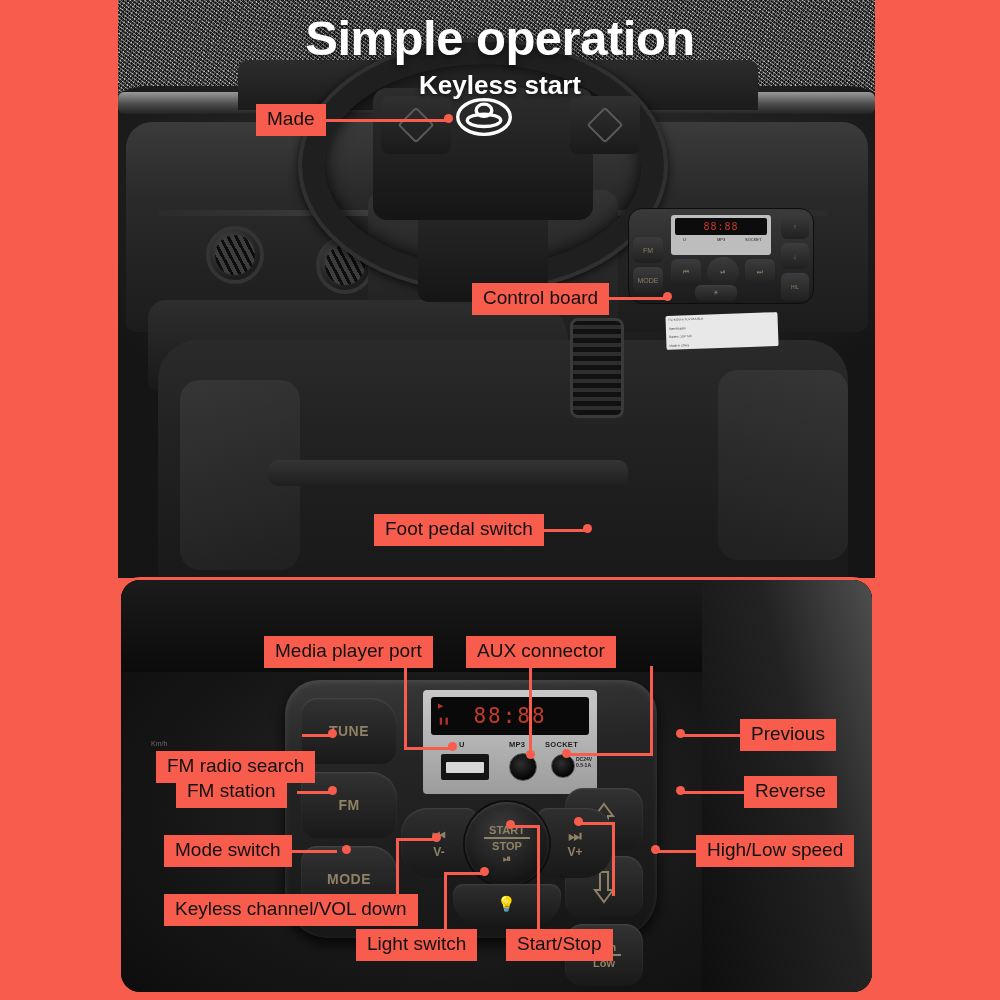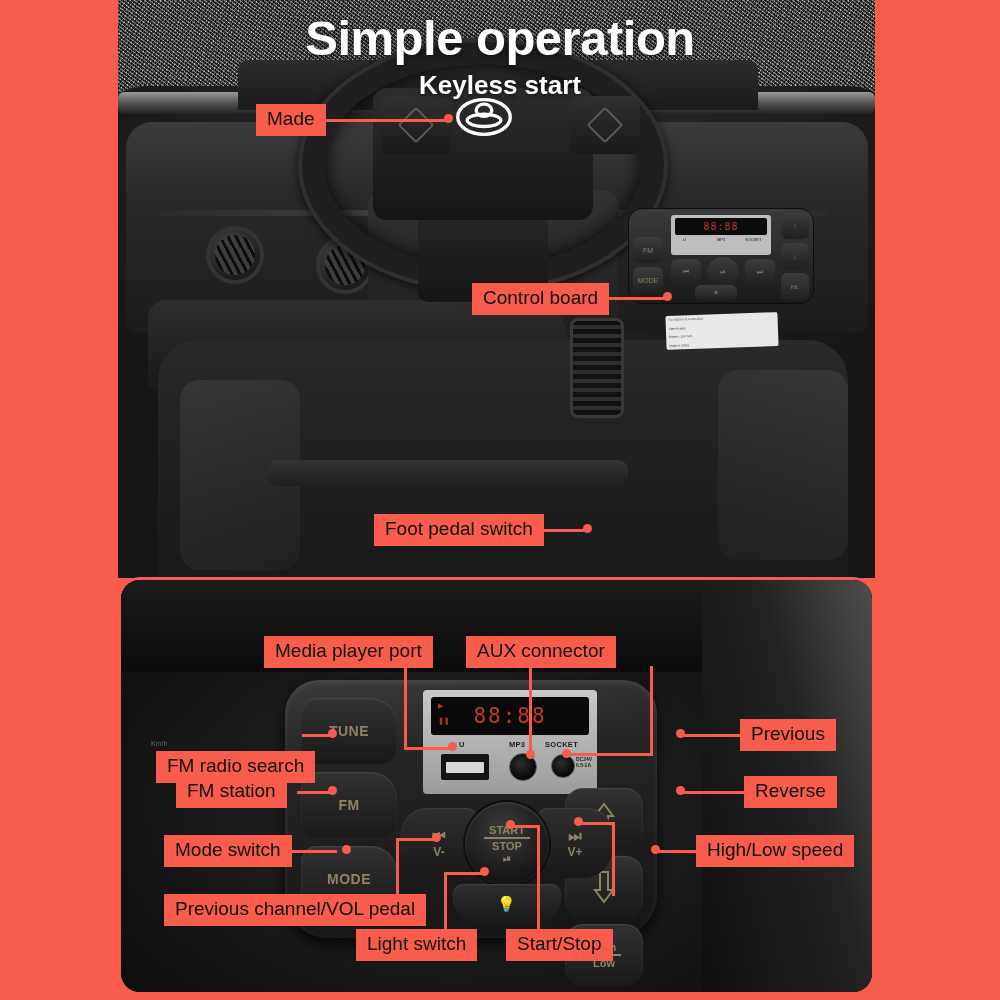--- a/index.html
+++ b/index.html
@@ -520,21 +520,21 @@
   <div class="dot" style="left:676px; top:786px;"></div>
 
   <div class="callout" style="left:164px; top:835px;">Mode switch</div>
   <div class="leader" style="left:291px; top:850px; width:46px; height:3px;"></div>
   <div class="dot" style="left:342px; top:845px;"></div>
 
   <div class="callout" style="left:696px; top:835px;">High/Low speed</div>
   <div class="leader" style="left:656px; top:850px; width:44px; height:3px;"></div>
   <div class="dot" style="left:651px; top:845px;"></div>
 
-  <div class="callout" style="left:164px; top:894px;">Previous channel/VOL pedal</div>
+  <div class="callout" style="left:164px; top:894px;">Keyless channel/VOL down</div>
   <div class="leader" style="left:396px; top:838px; width:3px; height:58px;"></div>
   <div class="leader" style="left:396px; top:838px; width:40px; height:3px;"></div>
   <div class="dot" style="left:432px; top:833px;"></div>
 
   <div class="leader" style="left:612px; top:822px; width:3px; height:74px;"></div>
   <div class="leader" style="left:578px; top:822px; width:37px; height:3px;"></div>
   <div class="dot" style="left:574px; top:817px;"></div>
 
   <div class="callout" style="left:356px; top:929px;">Light switch</div>
   <div class="leader" style="left:444px; top:872px; width:3px; height:60px;"></div>

